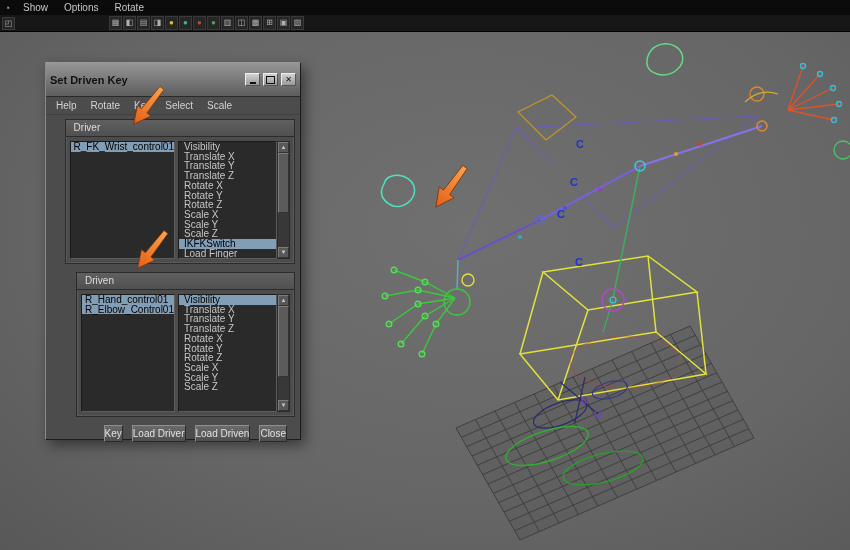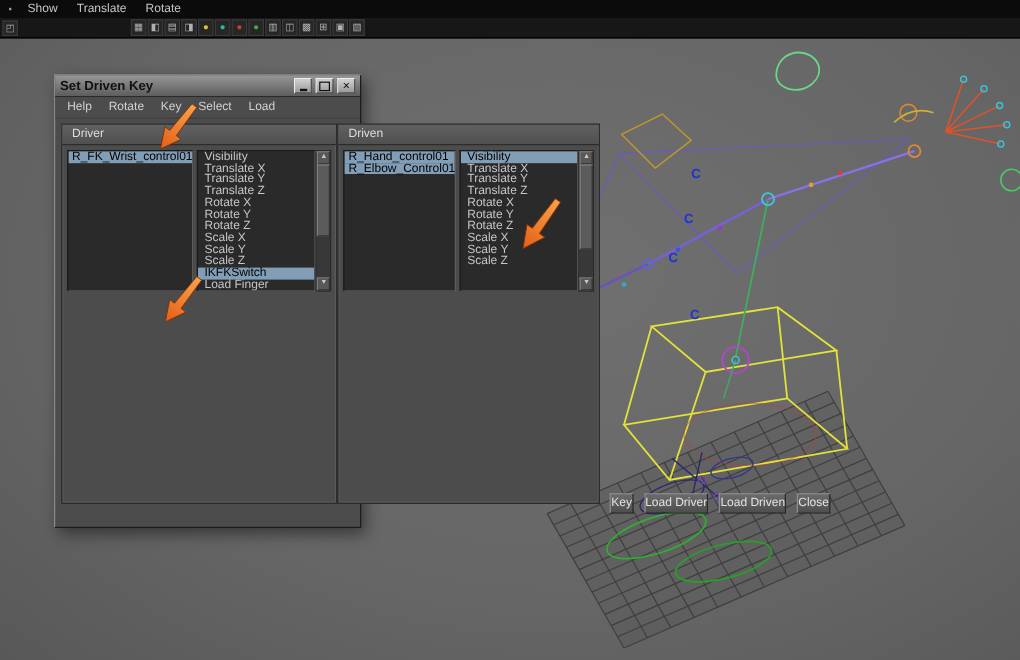--- a/index.html
+++ b/index.html
@@ -24,30 +24,30 @@
   
   .viewport{position:absolute;top:32px;left:0;width:850px;height:518px;
     background:radial-gradient(ellipse at 55% 38%, #707070 0%, #666666 60%, #585858 100%);}
   .viewport svg{display:block;}
   #grid-lines line{stroke:#3f3f3f;stroke-width:1;}
 
   
   .dialog{position:absolute;left:45px;top:62px;width:256px;height:378px;background:#4c4c4c;
     border-top:1px solid #9a9a9a;border-left:1px solid #8a8a8a;border-right:1px solid #1c1c1c;border-bottom:1px solid #1c1c1c;
     box-shadow:4px 5px 12px rgba(0,0,0,.45);display:flex;flex-direction:column;z-index:20;}
-  .titlebar{height:18px;background:linear-gradient(#969696,#5d5d5d);display:flex;align-items:center;padding:0 4px;border-bottom:1px solid #2a2a2a;flex:0 0 auto;}
+  .titlebar{height:34px;background:linear-gradient(#969696,#5d5d5d);display:flex;align-items:center;padding:0 4px;border-bottom:1px solid #2a2a2a;flex:0 0 auto;}
   .title-text{font-size:11px;font-weight:bold;color:#111;flex:1;white-space:nowrap;}
   .winbtns{display:flex;}
   .winbtn{width:15px;height:13px;background:linear-gradient(#d2d2d2,#999);border:1px solid #555;border-top-color:#eee;border-left-color:#eee;margin-left:3px;display:flex;align-items:center;justify-content:center;cursor:default;}
   .winbtn.min::before{content:"";display:block;width:6px;height:2px;background:#111;margin-top:6px;}
   .winbtn.max::before{content:"";display:block;width:7px;height:6px;border:1px solid #111;}
   .winbtn.close::before{content:"✕";font-size:8px;color:#111;line-height:8px;}
   .dlg-menubar{height:18px;display:flex;align-items:center;padding:0 3px;background:#4c4c4c;border-bottom:1px solid #404040;flex:0 0 auto;}
   .dlg-menu-item{font-size:10px;color:#d2d2d2;padding:0 7px;line-height:18px;cursor:default;}
-  .dlg-body{flex:1;display:flex;flex-direction:row;padding:4px 5px 11px;}
+  .dlg-body{flex:1;display:flex;flex-direction:column;padding:4px 5px 11px;align-items:flex-end;}
   .frame{border:1px solid #2c2c2c;box-shadow:inset 0 0 0 1px #5a5a5a;margin-bottom:8px;background:#4c4c4c;flex:0 0 auto;}
   .frame-header{background:linear-gradient(#606060,#505050);border-bottom:1px solid #2c2c2c;font-size:10px;color:#dedede;padding:2px 8px 3px;}
   .lists{display:flex;gap:3px;padding:4px;}
   .listbox{background:#2a2a2a;border:1px solid #1b1b1b;border-bottom-color:#5c5c5c;border-right-color:#5c5c5c;height:118px;overflow:hidden;}
   .objlist{flex:1;}
   .attrarea{display:flex;width:112px;flex:0 0 auto;}
   .attrlist{flex:1;}
   .list-item{font-size:10px;line-height:9.7px;color:#c6c6c6;padding-left:3px;white-space:nowrap;cursor:default;}
   .attrlist .list-item{padding-left:5px;}
   .list-item.selected{background:#829db6;color:#000;}
@@ -65,21 +65,21 @@
 </style>
 </head>
 <body>
 
 <div class="screen">
 
   <div class="menubar">
     <span class="mb-icon"></span>
     <div class="menu-items">
         <div class="menu-item">Show</div>
-        <div class="menu-item">Translate</div>
+        <div class="menu-item">Options</div>
         <div class="menu-item">Rotate</div>
       </div>
   </div>
 
   <div class="toolbar">
     <span class="tb-left-icon"></span>
     <div class="tb-icons">
         <div class="tb-icon">▦</div>
         <div class="tb-icon">◧</div>
         <div class="tb-icon">▤</div>
@@ -232,21 +232,21 @@
         <span class="winbtn max"></span>
         <span class="winbtn close"></span>
       </div>
     </div>
 
     <div class="dlg-menubar">
         <div class="dlg-menu-item">Help</div>
         <div class="dlg-menu-item">Rotate</div>
         <div class="dlg-menu-item">Key</div>
         <div class="dlg-menu-item">Select</div>
-        <div class="dlg-menu-item">Load</div>
+        <div class="dlg-menu-item">Scale</div>
       </div>
 
     <div class="dlg-body">
 
       <div class="frame">
         <div class="frame-header">Driver</div>
         <div class="lists">
           <div class="listbox objlist">
               <div class="list-item selected">R_FK_Wrist_control01</div>
             </div>

